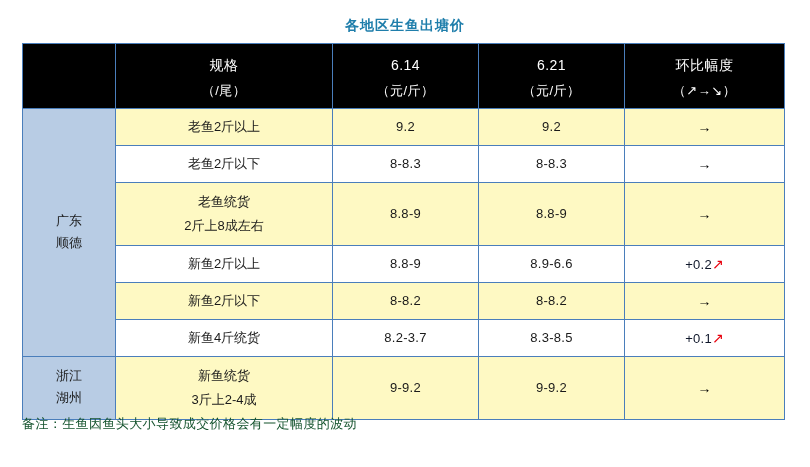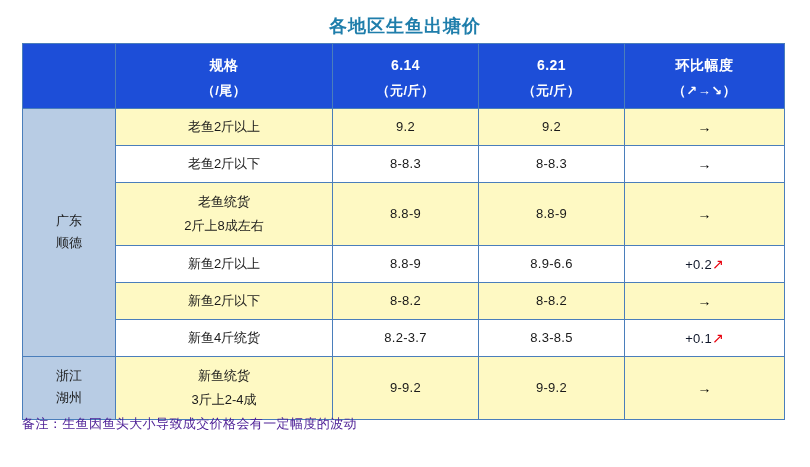--- a/index.html
+++ b/index.html
@@ -22,25 +22,26 @@
     box-sizing: border-box;
   }
 
   
   .title {
     position: absolute;
     top: 16px;
     left: 0;
     width: 810px;
     text-align: center;
-    font-size: 18px;
+    font-size: 14px;
     font-weight: bold;
     color: #1f7eab;
     letter-spacing: 1px;
     line-height: 20px;
+    font-family: Liberation Serif, serif;
   }
 
   
   .table-wrap {
     position: absolute;
     left: 22px;
     top: 43px;
     width: 762px;
   }
 
@@ -55,23 +56,23 @@
     border: 1px solid #4a7ebb;
     text-align: center;
     vertical-align: middle;
     font-size: 13px;
     color: #1a1a1a;
     padding: 0;
   }
 
   
   thead tr.head-row th {
-    background: #1d4ed8;
+    background: #000000;
     color: #ffffff;
-    font-weight: bold;
+    font-weight: normal;
     height: 64px;
     border-color: #4a7ebb;
     font-size: 14px;
     letter-spacing: 0.5px;
   }
   .head-line1 {
     display: block;
     line-height: 26px;
     padding-top: 4px;
   }
@@ -118,21 +119,21 @@
   .arrow-up { color: #e8000d; font-size: 14px; }
 
   .tall-2 { height: 62px !important; }
 
   
   .footnote {
     position: absolute;
     left: 22px;
     top: 414px;
     font-size: 13px;
-    color: #4c1d95;
+    color: #14532d;
     line-height: 20px;
     letter-spacing: 0.4px;
   }
 </style>
 </head>
 <body>
 
 <div class="page">
 
   <div class="title">各地区生鱼出塘价</div>

